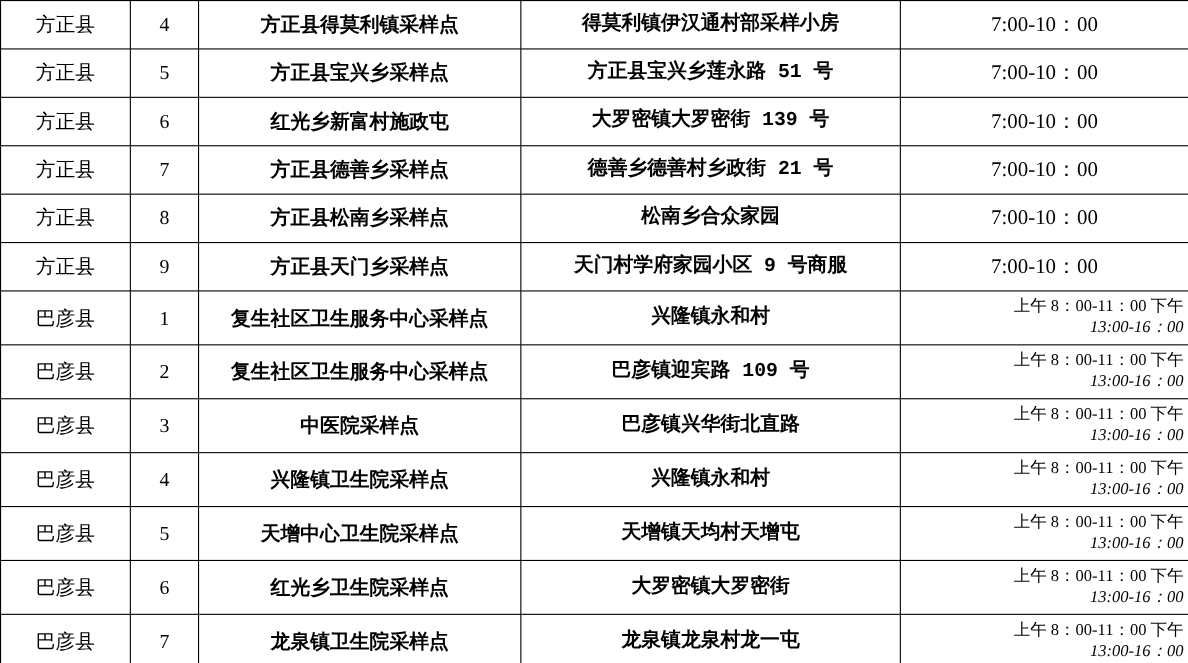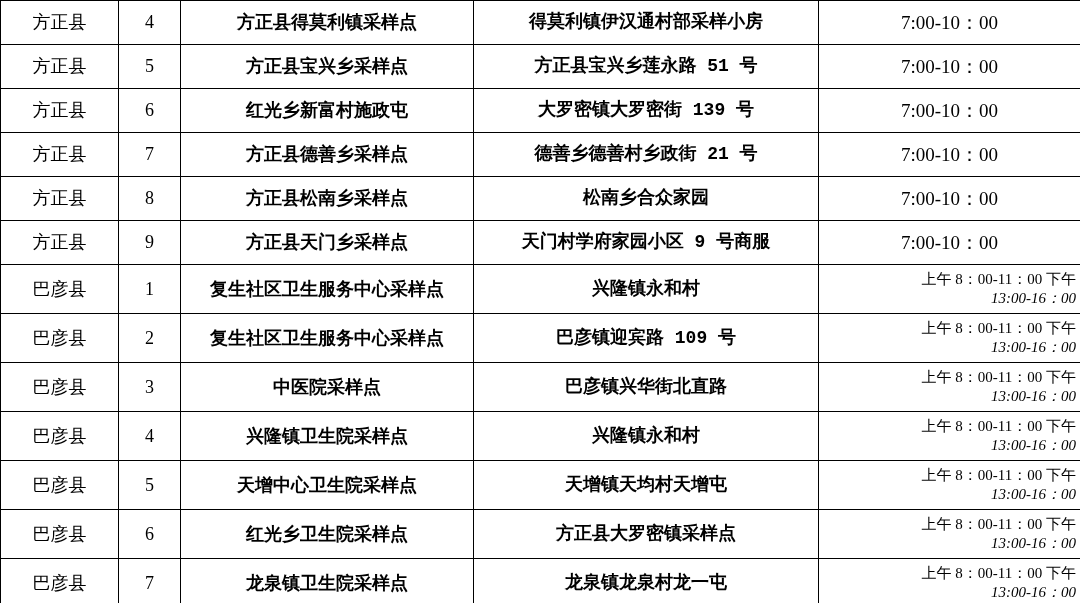--- a/index.html
+++ b/index.html
@@ -176,21 +176,21 @@
           <td class="addr-cell">天增镇天均村天增屯</td>
           <td class="time-cell">
             <span class="t-line1">上午 8：00-11：00    下午</span>
             <span class="t-line2">13:00-16：00</span>
           </td>
         </tr>
         <tr class="r-tall">
           <td class="county-cell">巴彦县</td>
           <td class="index-cell">6</td>
           <td class="site-cell">红光乡卫生院采样点</td>
-          <td class="addr-cell">方正县大罗密镇采样点</td>
+          <td class="addr-cell">大罗密镇大罗密街</td>
           <td class="time-cell">
             <span class="t-line1">上午 8：00-11：00    下午</span>
             <span class="t-line2">13:00-16：00</span>
           </td>
         </tr>
         <tr class="r-tall">
           <td class="county-cell">巴彦县</td>
           <td class="index-cell">7</td>
           <td class="site-cell">龙泉镇卫生院采样点</td>
           <td class="addr-cell">龙泉镇龙泉村龙一屯</td>

